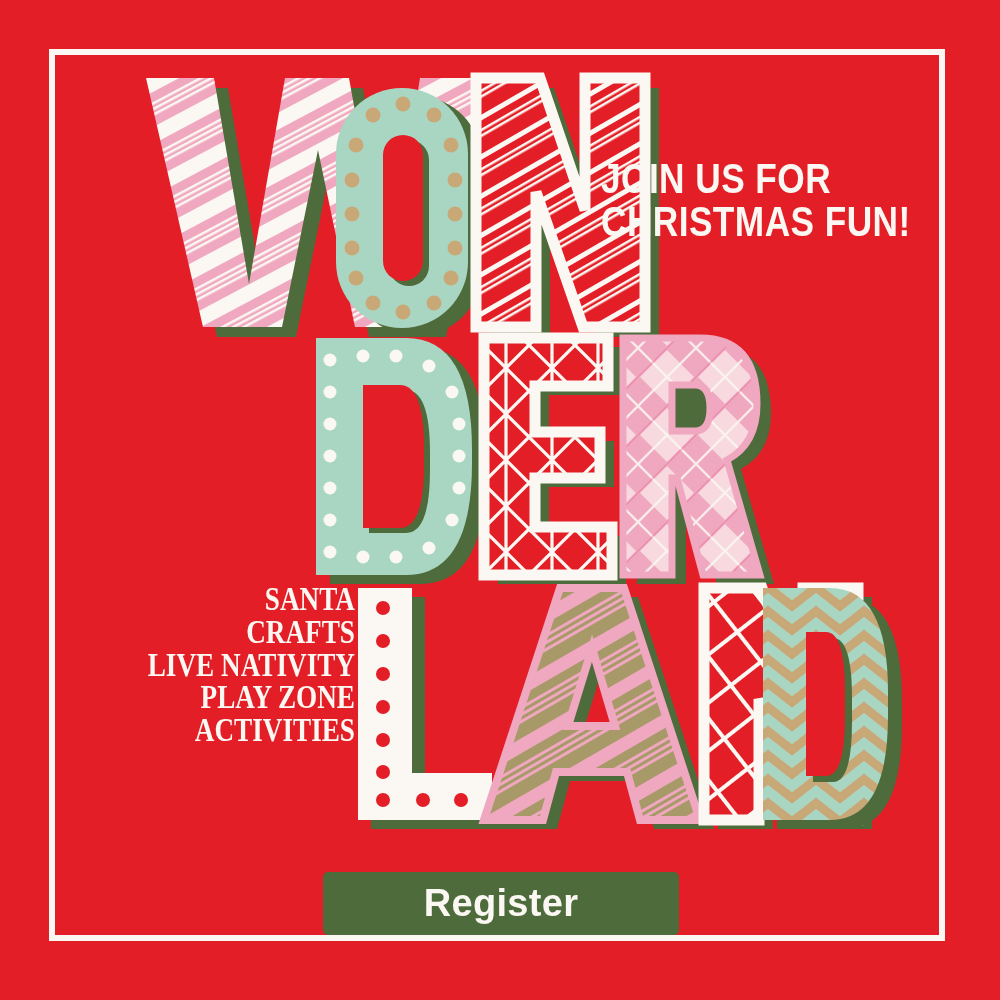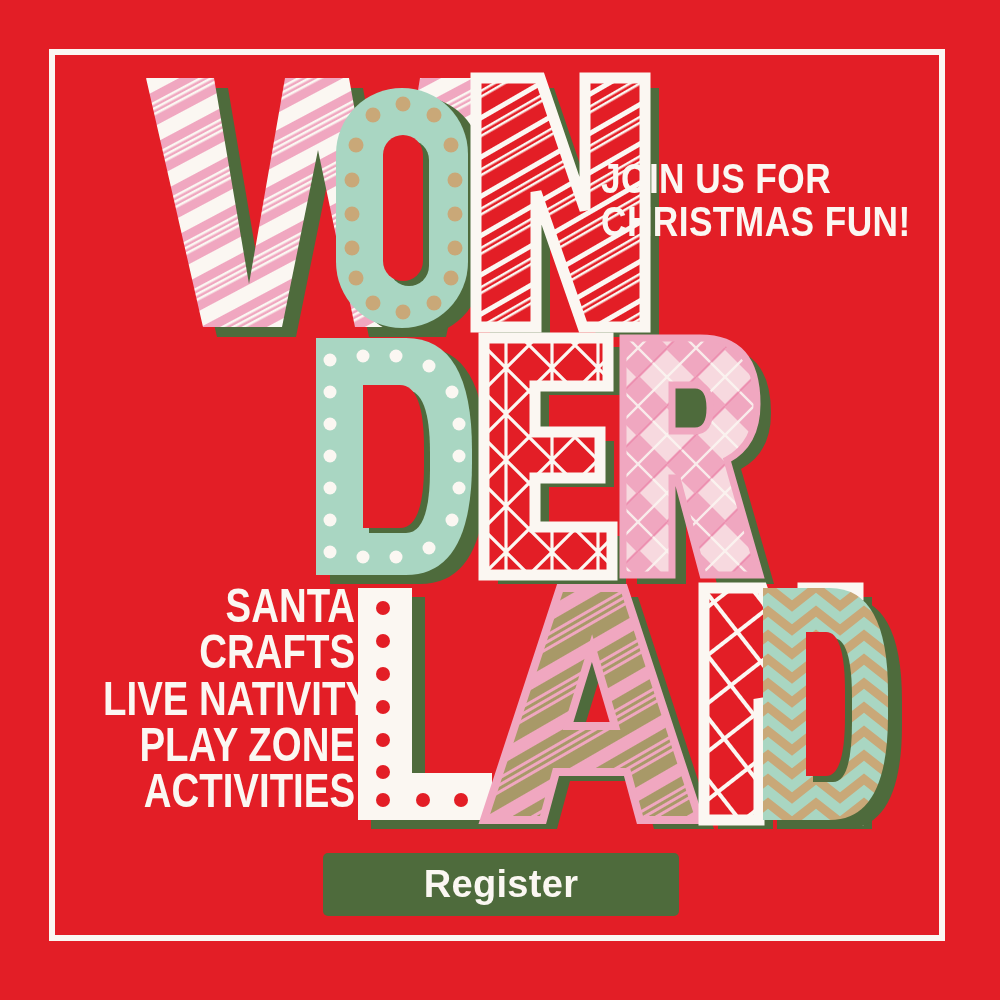--- a/index.html
+++ b/index.html
@@ -43,35 +43,35 @@
     transform-origin: left top;
     text-transform: uppercase;
   }
   .tagline div { white-space: nowrap; }
   .features {
     position: absolute;
     left: 40px; top: 583px;
     width: 315px;
     text-align: right;
     color: #FBF7F2;
-    font-family: Liberation Sans, sans-serif;
+    font-family: Liberation Serif, serif;
     font-weight: bold;
-    font-size: 48px;
+    font-size: 34px;
     line-height: 0.965;
     letter-spacing: 0px;
     text-transform: uppercase;
   }
   .features div {
     white-space: nowrap;
     transform: scaleX(0.80);
     transform-origin: right center;
   }
   #register {
     position: absolute;
-    left: 323px; top: 853px;
+    left: 323px; top: 872px;
     width: 356px; height: 63px;
     background: #4E6B3C;
     border: none;
     border-radius: 5px;
     color: #FBF7F2;
     font-family: "Liberation Sans", sans-serif;
     font-weight: bold;
     font-size: 38px;
     letter-spacing: 0.3px;
     cursor: pointer;

